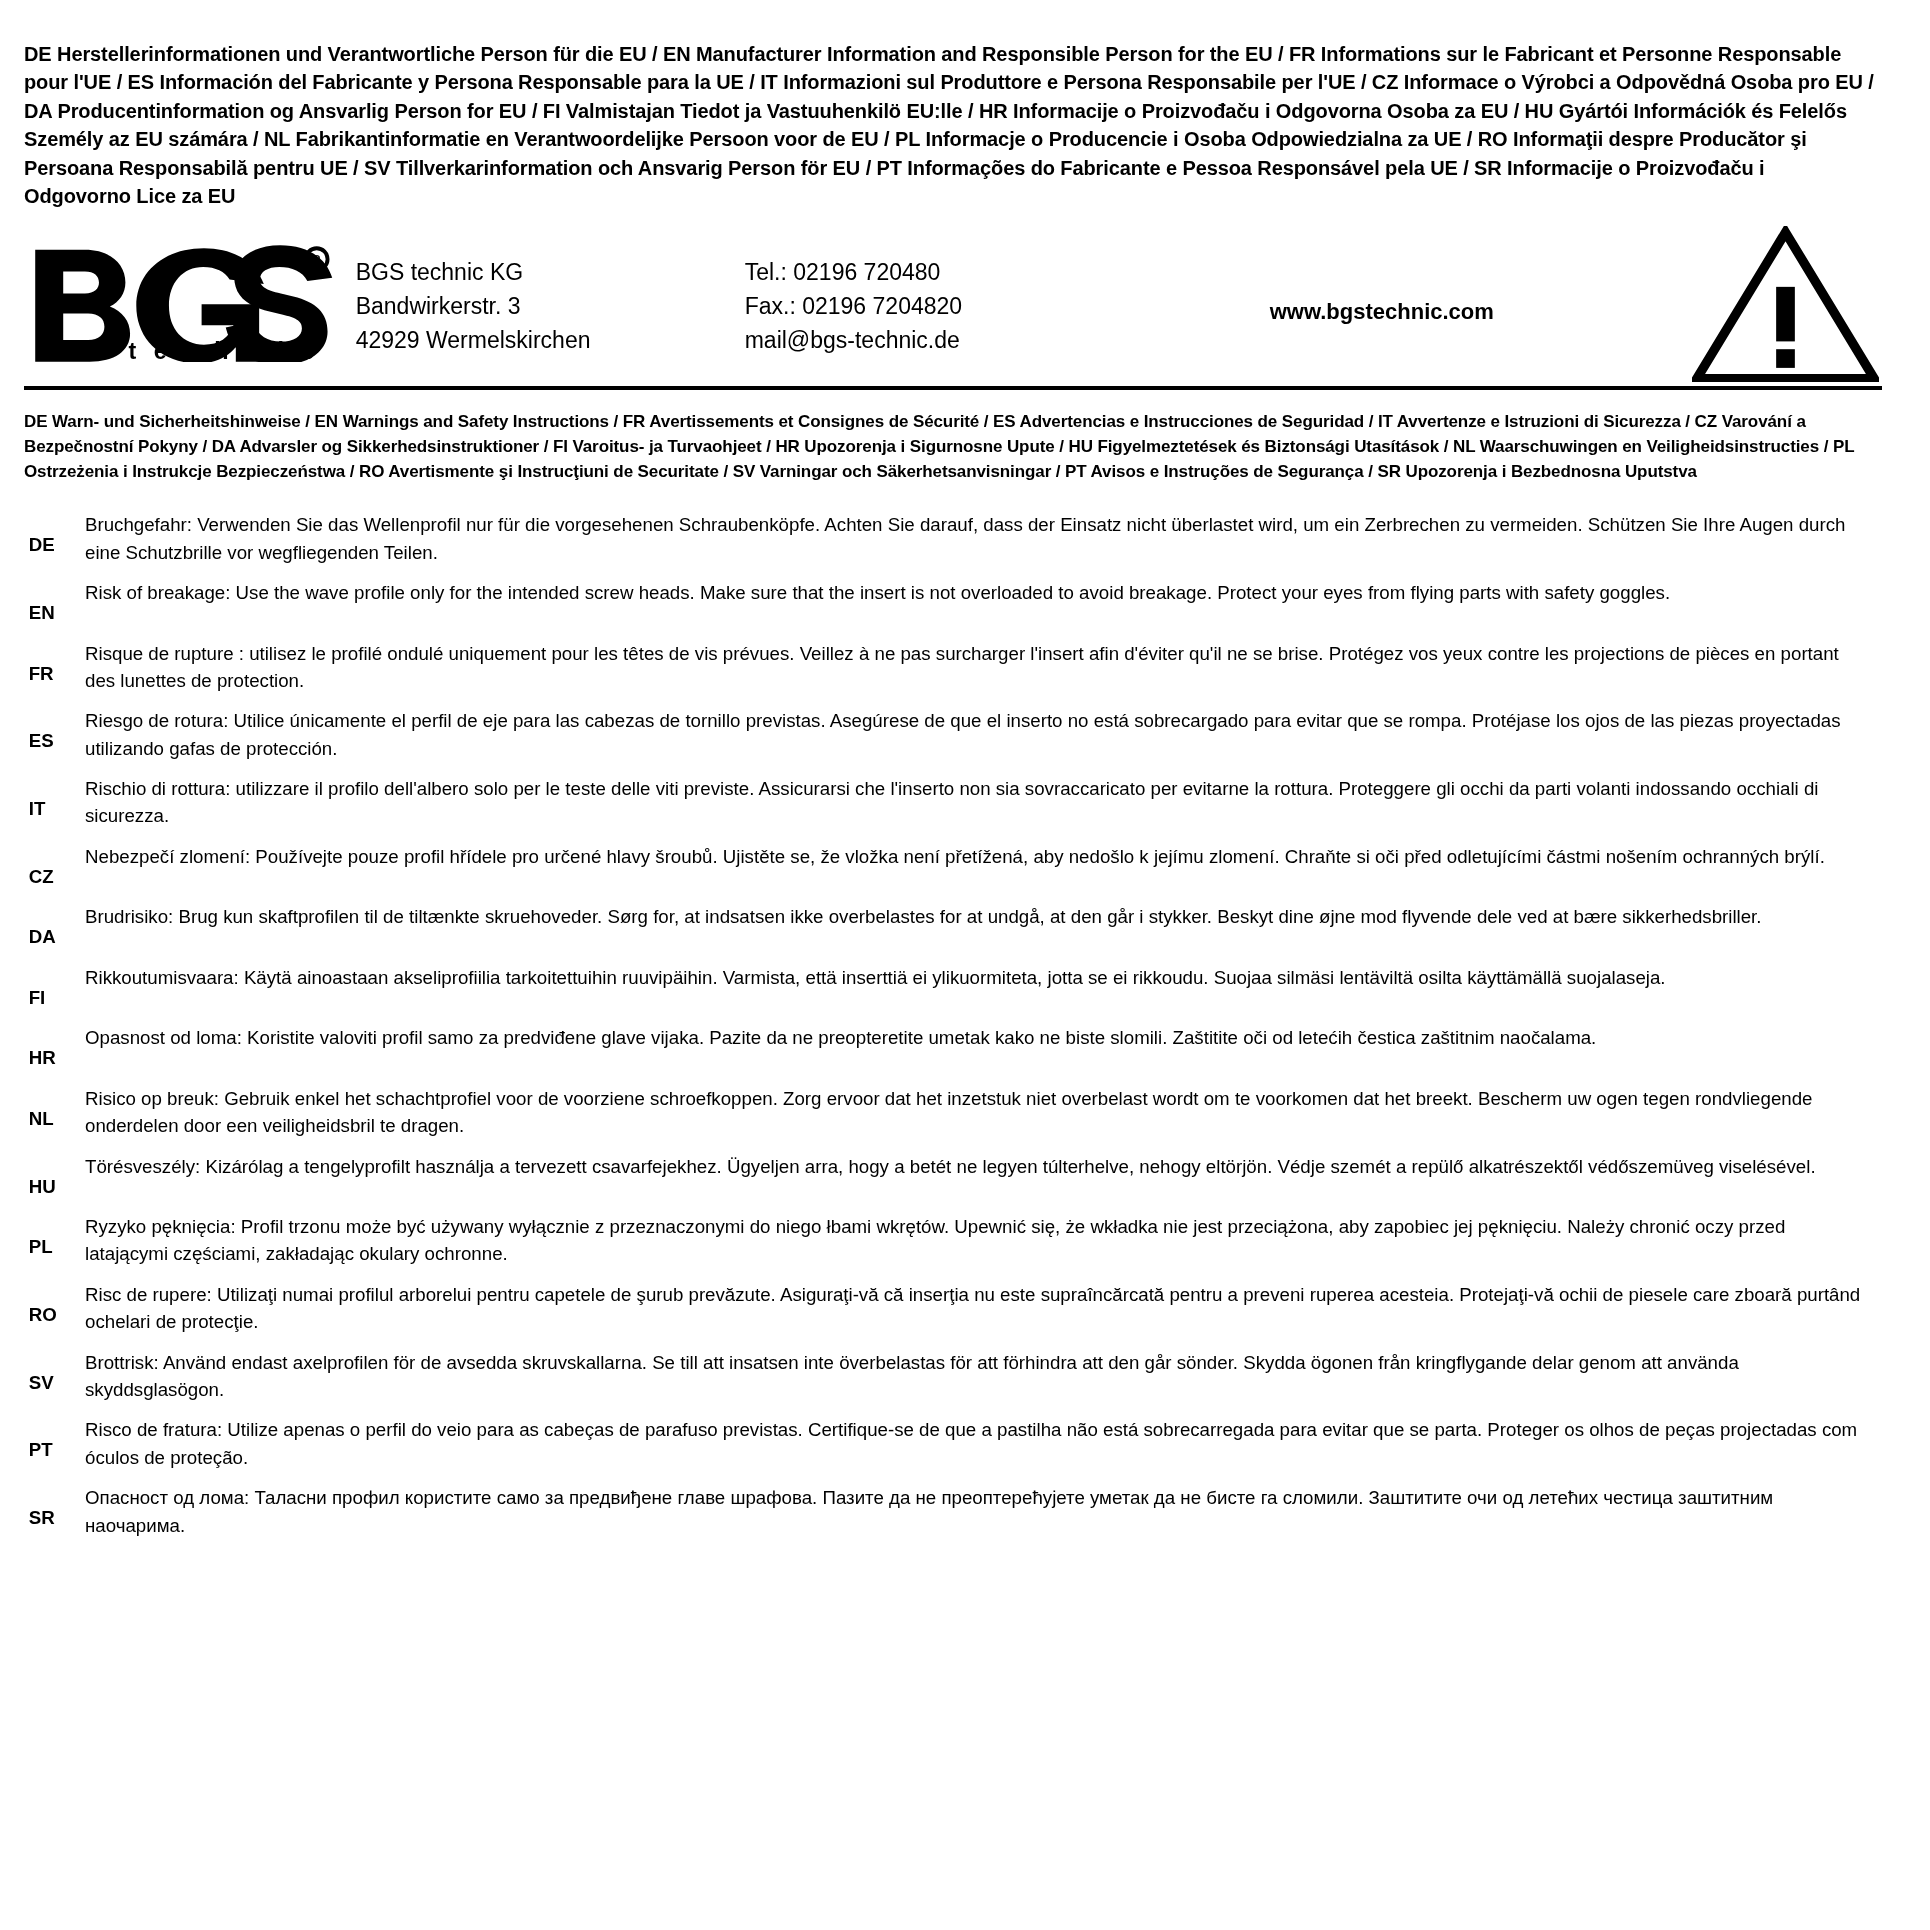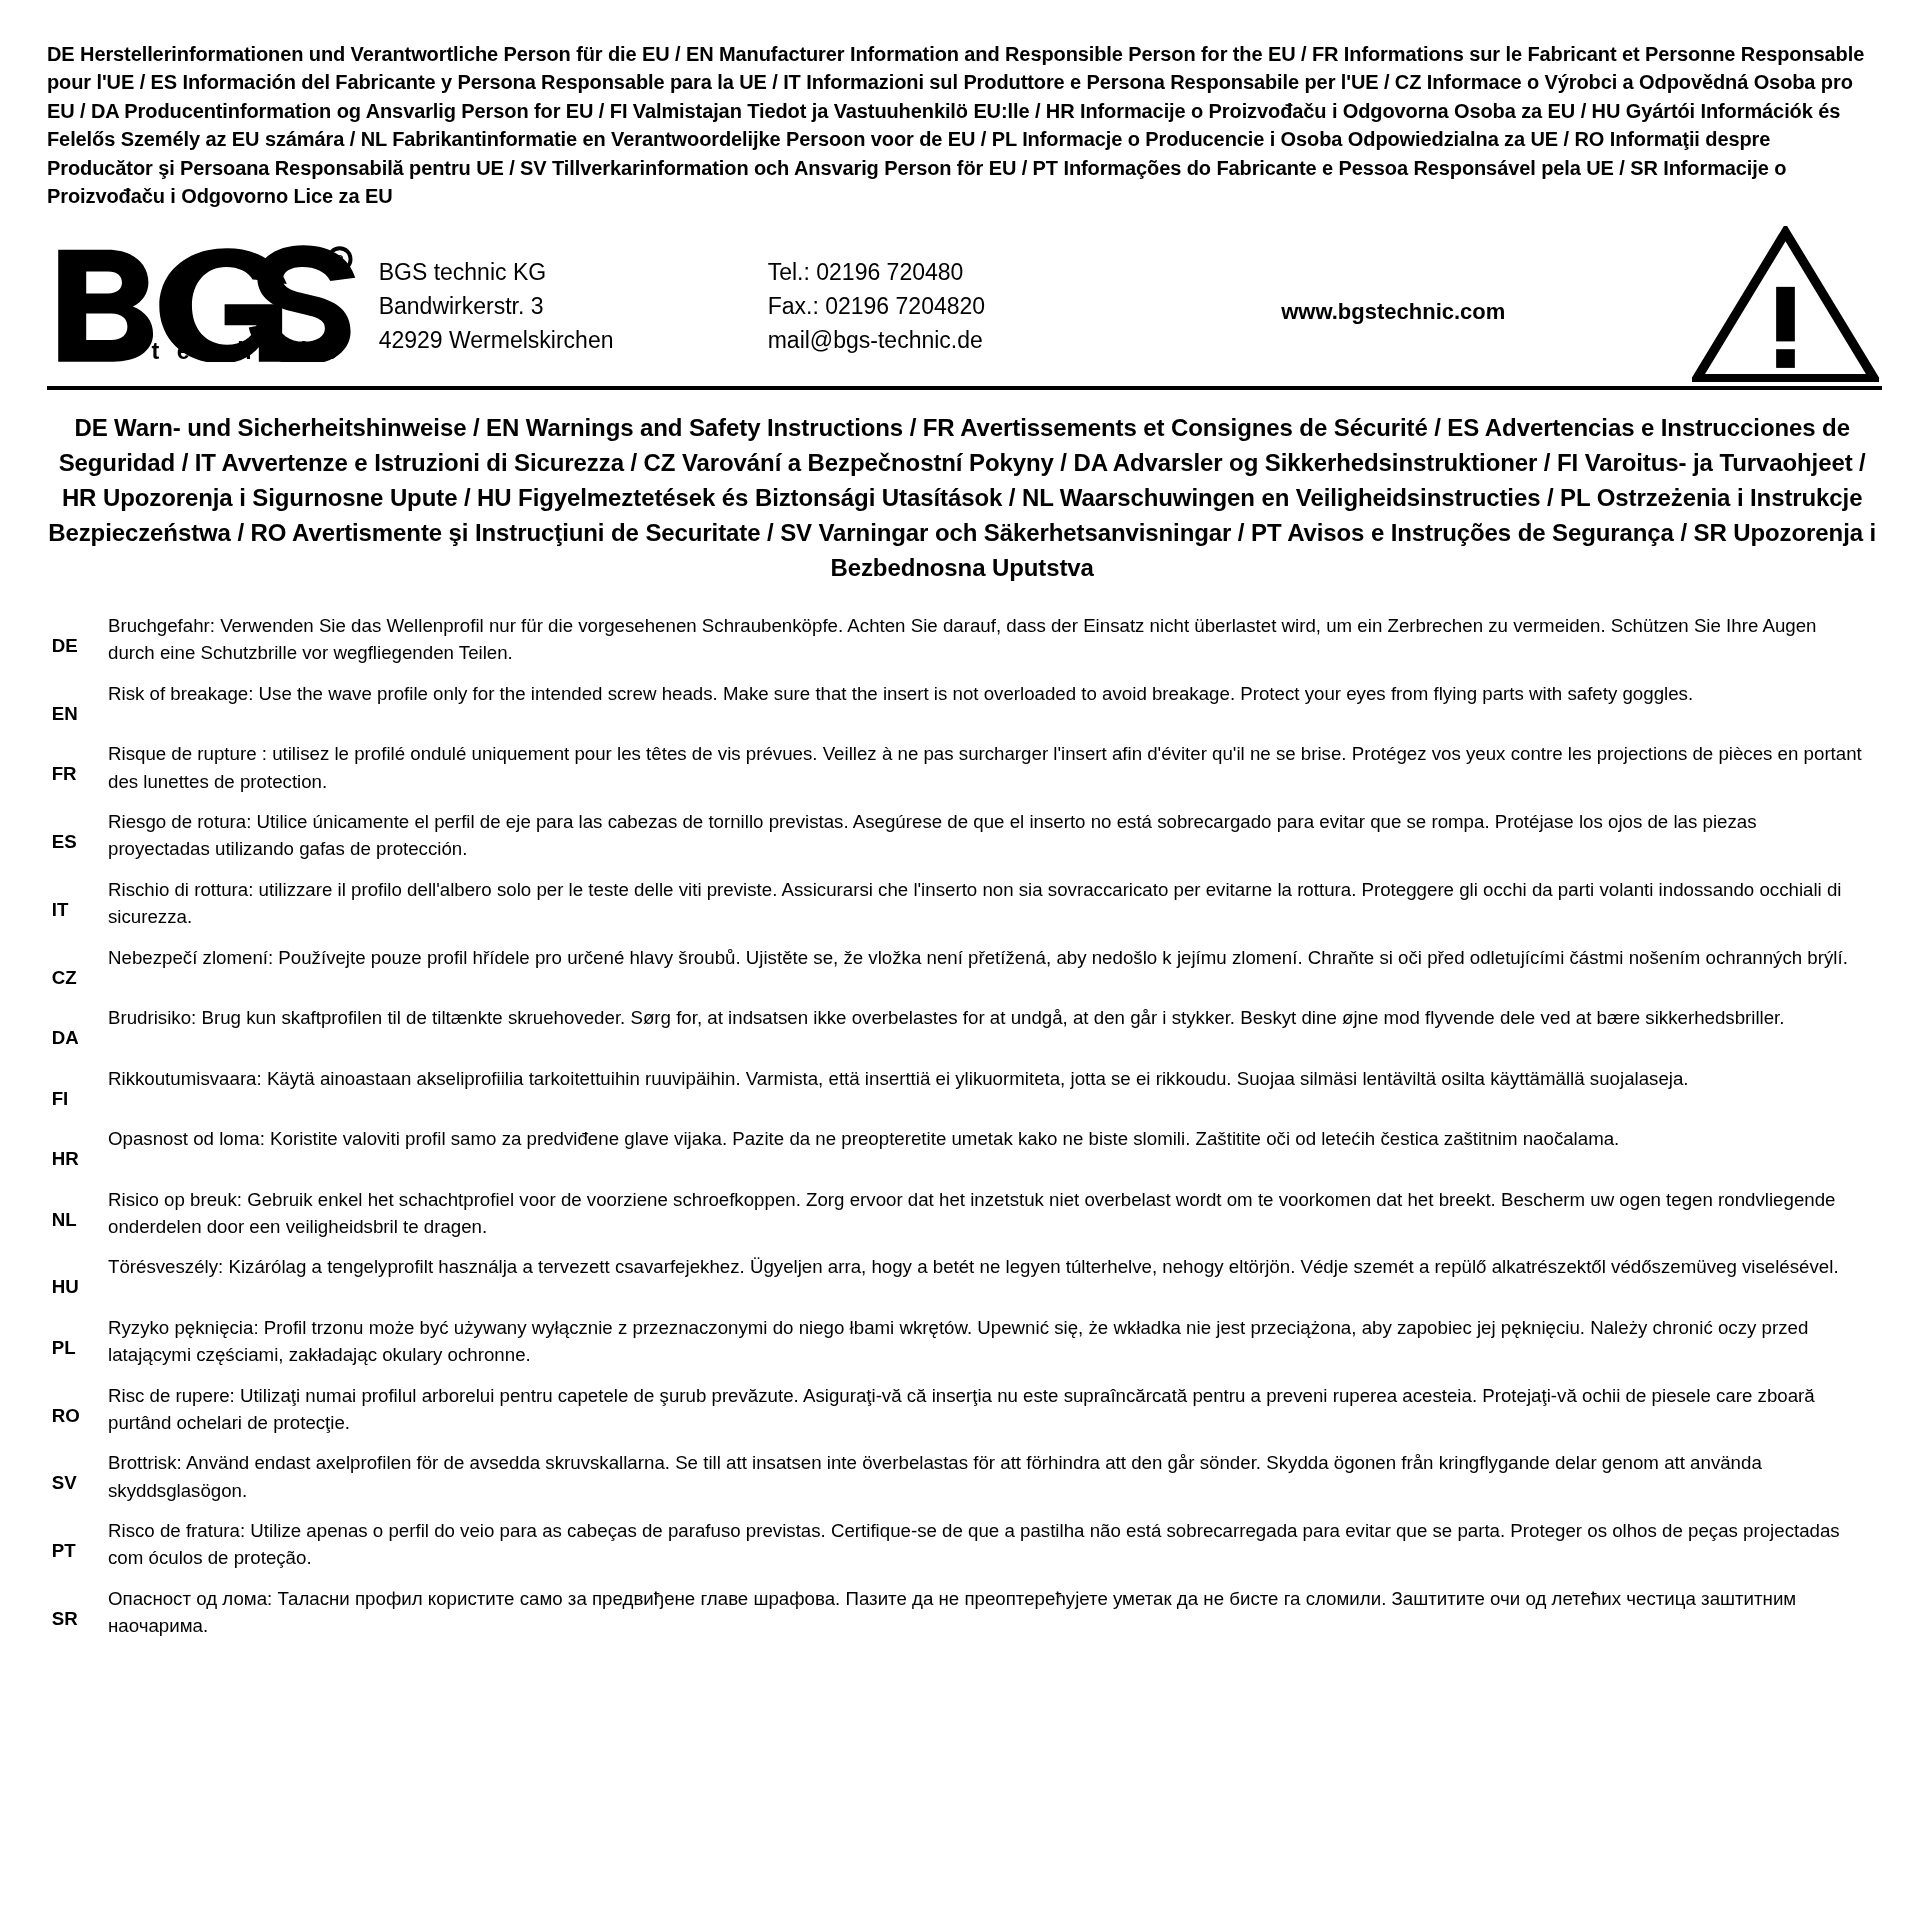--- a/index.html
+++ b/index.html
@@ -12,21 +12,21 @@
     height: 1930px;
     font-family: "Liberation Sans", sans-serif;
     color: #000000;
     -webkit-font-smoothing: antialiased;
   }
   .page {
     position: relative;
     width: 1930px;
     height: 1842px;
     box-sizing: border-box;
-    padding: 40px 48px 0 47px;
+    padding: 40px 48px 0 24px;
   }
 
   
   .top-header {
     font-size: 20px;
     font-weight: bold;
     line-height: 1.42;
     letter-spacing: -0.1px;
     text-align: left;
     margin: 0 0 11px 0;
@@ -72,27 +72,26 @@
   .warn-block {
     flex: 0 0 195px;
     display: flex;
     justify-content: flex-end;
     align-items: center;
     padding-right: 3.1px;
   }
 
   
   .section-heading {
-    font-size: 24px;
+    font-size: 17px;
     font-weight: bold;
     line-height: 1.46;
     letter-spacing: -0.1px;
     margin: 0 0 26.5px 0;
     padding-right: 4.7px;
-    text-align: center;
   }
 
   
   .lang-list { margin: 0; padding: 0; }
   .lang-row {
     display: flex;
     align-items: flex-start;
     margin-bottom: 13.2px;
   }
   .lang-code {

